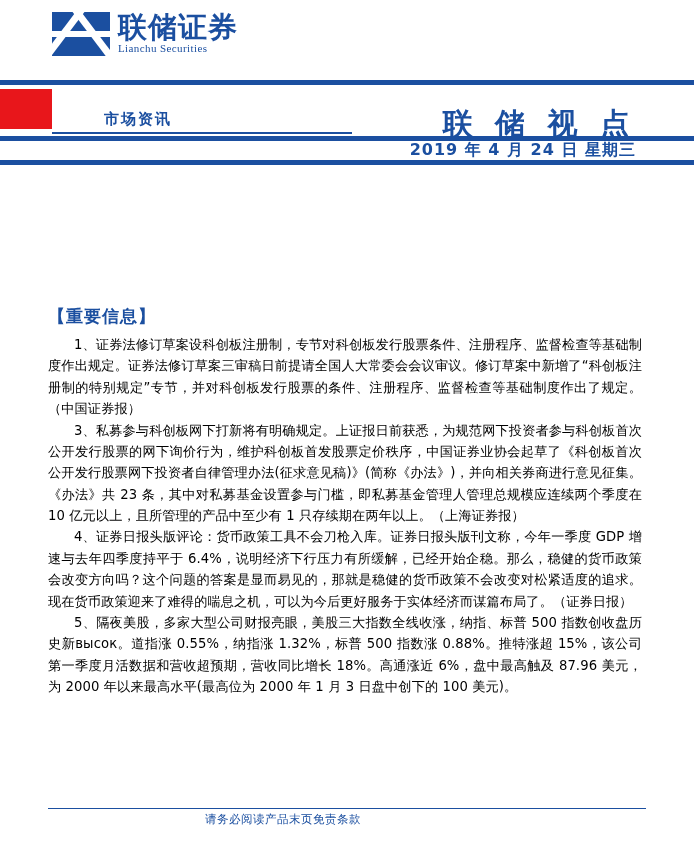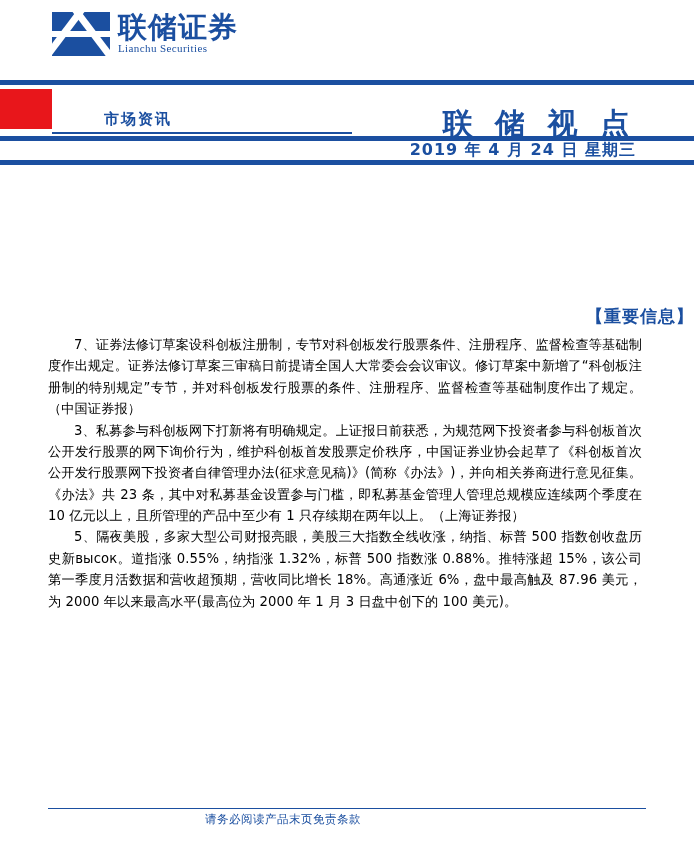--- a/index.html
+++ b/index.html
@@ -155,21 +155,20 @@
     top: 175px;
     width: 694px;
   }
   .section-heading {
     margin: 130px 0 6px 48px;
     font-family: "DejaVu Sans", sans-serif;
     font-size: 17px;
     font-weight: bold;
     color: #1b4fa0;
     letter-spacing: 1px;
-    text-align: right;
   }
   .para {
     margin: 0 52px 0 48px;
     font-family: "DejaVu Sans", sans-serif;
     font-size: 13.2px;
     line-height: 1.62;
     color: #000000;
     text-align: justify;
     text-indent: 26px;
     letter-spacing: 0.1px;
@@ -221,19 +220,20 @@
   <div class="band-rule"></div>
   <div class="main-title">联 储 视 点</div>
   <div class="doc-date">2019 年 4 月 24 日  星期三</div>
 </div>
 
 <div class="bluebar bar-mid"></div>
 <div class="bluebar bar-bot"></div>
 
 <div class="content">
   <div class="section-heading">【重要信息】</div>
-  <p class="para">7、证券法修订草案设科创板注册制，专节对科创板发行股票条件、注册程序、监督检查等基础制度作出规定。证券法修订草案三审稿日前提请全国人大常委会会议审议。修订草案中新增了“科创板注册制的特别规定”专节，并对科创板发行股票的条件、注册程序、监督检查等基础制度作出了规定。（中国证券报）</p>
+  <p class="para">1、证券法修订草案设科创板注册制，专节对科创板发行股票条件、注册程序、监督检查等基础制度作出规定。证券法修订草案三审稿日前提请全国人大常委会会议审议。修订草案中新增了“科创板注册制的特别规定”专节，并对科创板发行股票的条件、注册程序、监督检查等基础制度作出了规定。（中国证券报）</p>
   <p class="para">3、私募参与科创板网下打新将有明确规定。上证报日前获悉，为规范网下投资者参与科创板首次公开发行股票的网下询价行为，维护科创板首发股票定价秩序，中国证券业协会起草了《科创板首次公开发行股票网下投资者自律管理办法(征求意见稿)》(简称《办法》)，并向相关券商进行意见征集。《办法》共 23 条，其中对私募基金设置参与门槛，即私募基金管理人管理总规模应连续两个季度在 10 亿元以上，且所管理的产品中至少有 1 只存续期在两年以上。（上海证券报）</p>
+  <p class="para">4、证券日报头版评论：货币政策工具不会刀枪入库。证券日报头版刊文称，今年一季度 GDP 增速与去年四季度持平于 6.4%，说明经济下行压力有所缓解，已经开始企稳。那么，稳健的货币政策会改变方向吗？这个问题的答案是显而易见的，那就是稳健的货币政策不会改变对松紧适度的追求。现在货币政策迎来了难得的喘息之机，可以为今后更好服务于实体经济而谋篇布局了。（证券日报）</p>
   <p class="para">5、隔夜美股，多家大型公司财报亮眼，美股三大指数全线收涨，纳指、标普 500 指数创收盘历史新высок。道指涨 0.55%，纳指涨 1.32%，标普 500 指数涨 0.88%。推特涨超 15%，该公司第一季度月活数据和营收超预期，营收同比增长 18%。高通涨近 6%，盘中最高触及 87.96 美元，为 2000 年以来最高水平(最高位为 2000 年 1 月 3 日盘中创下的 100 美元)。</p>
 </div>
 
 <div class="footer-rule"></div>
 <div class="footer-text">请务必阅读产品末页免责条款</div>
 
 </body></html>

